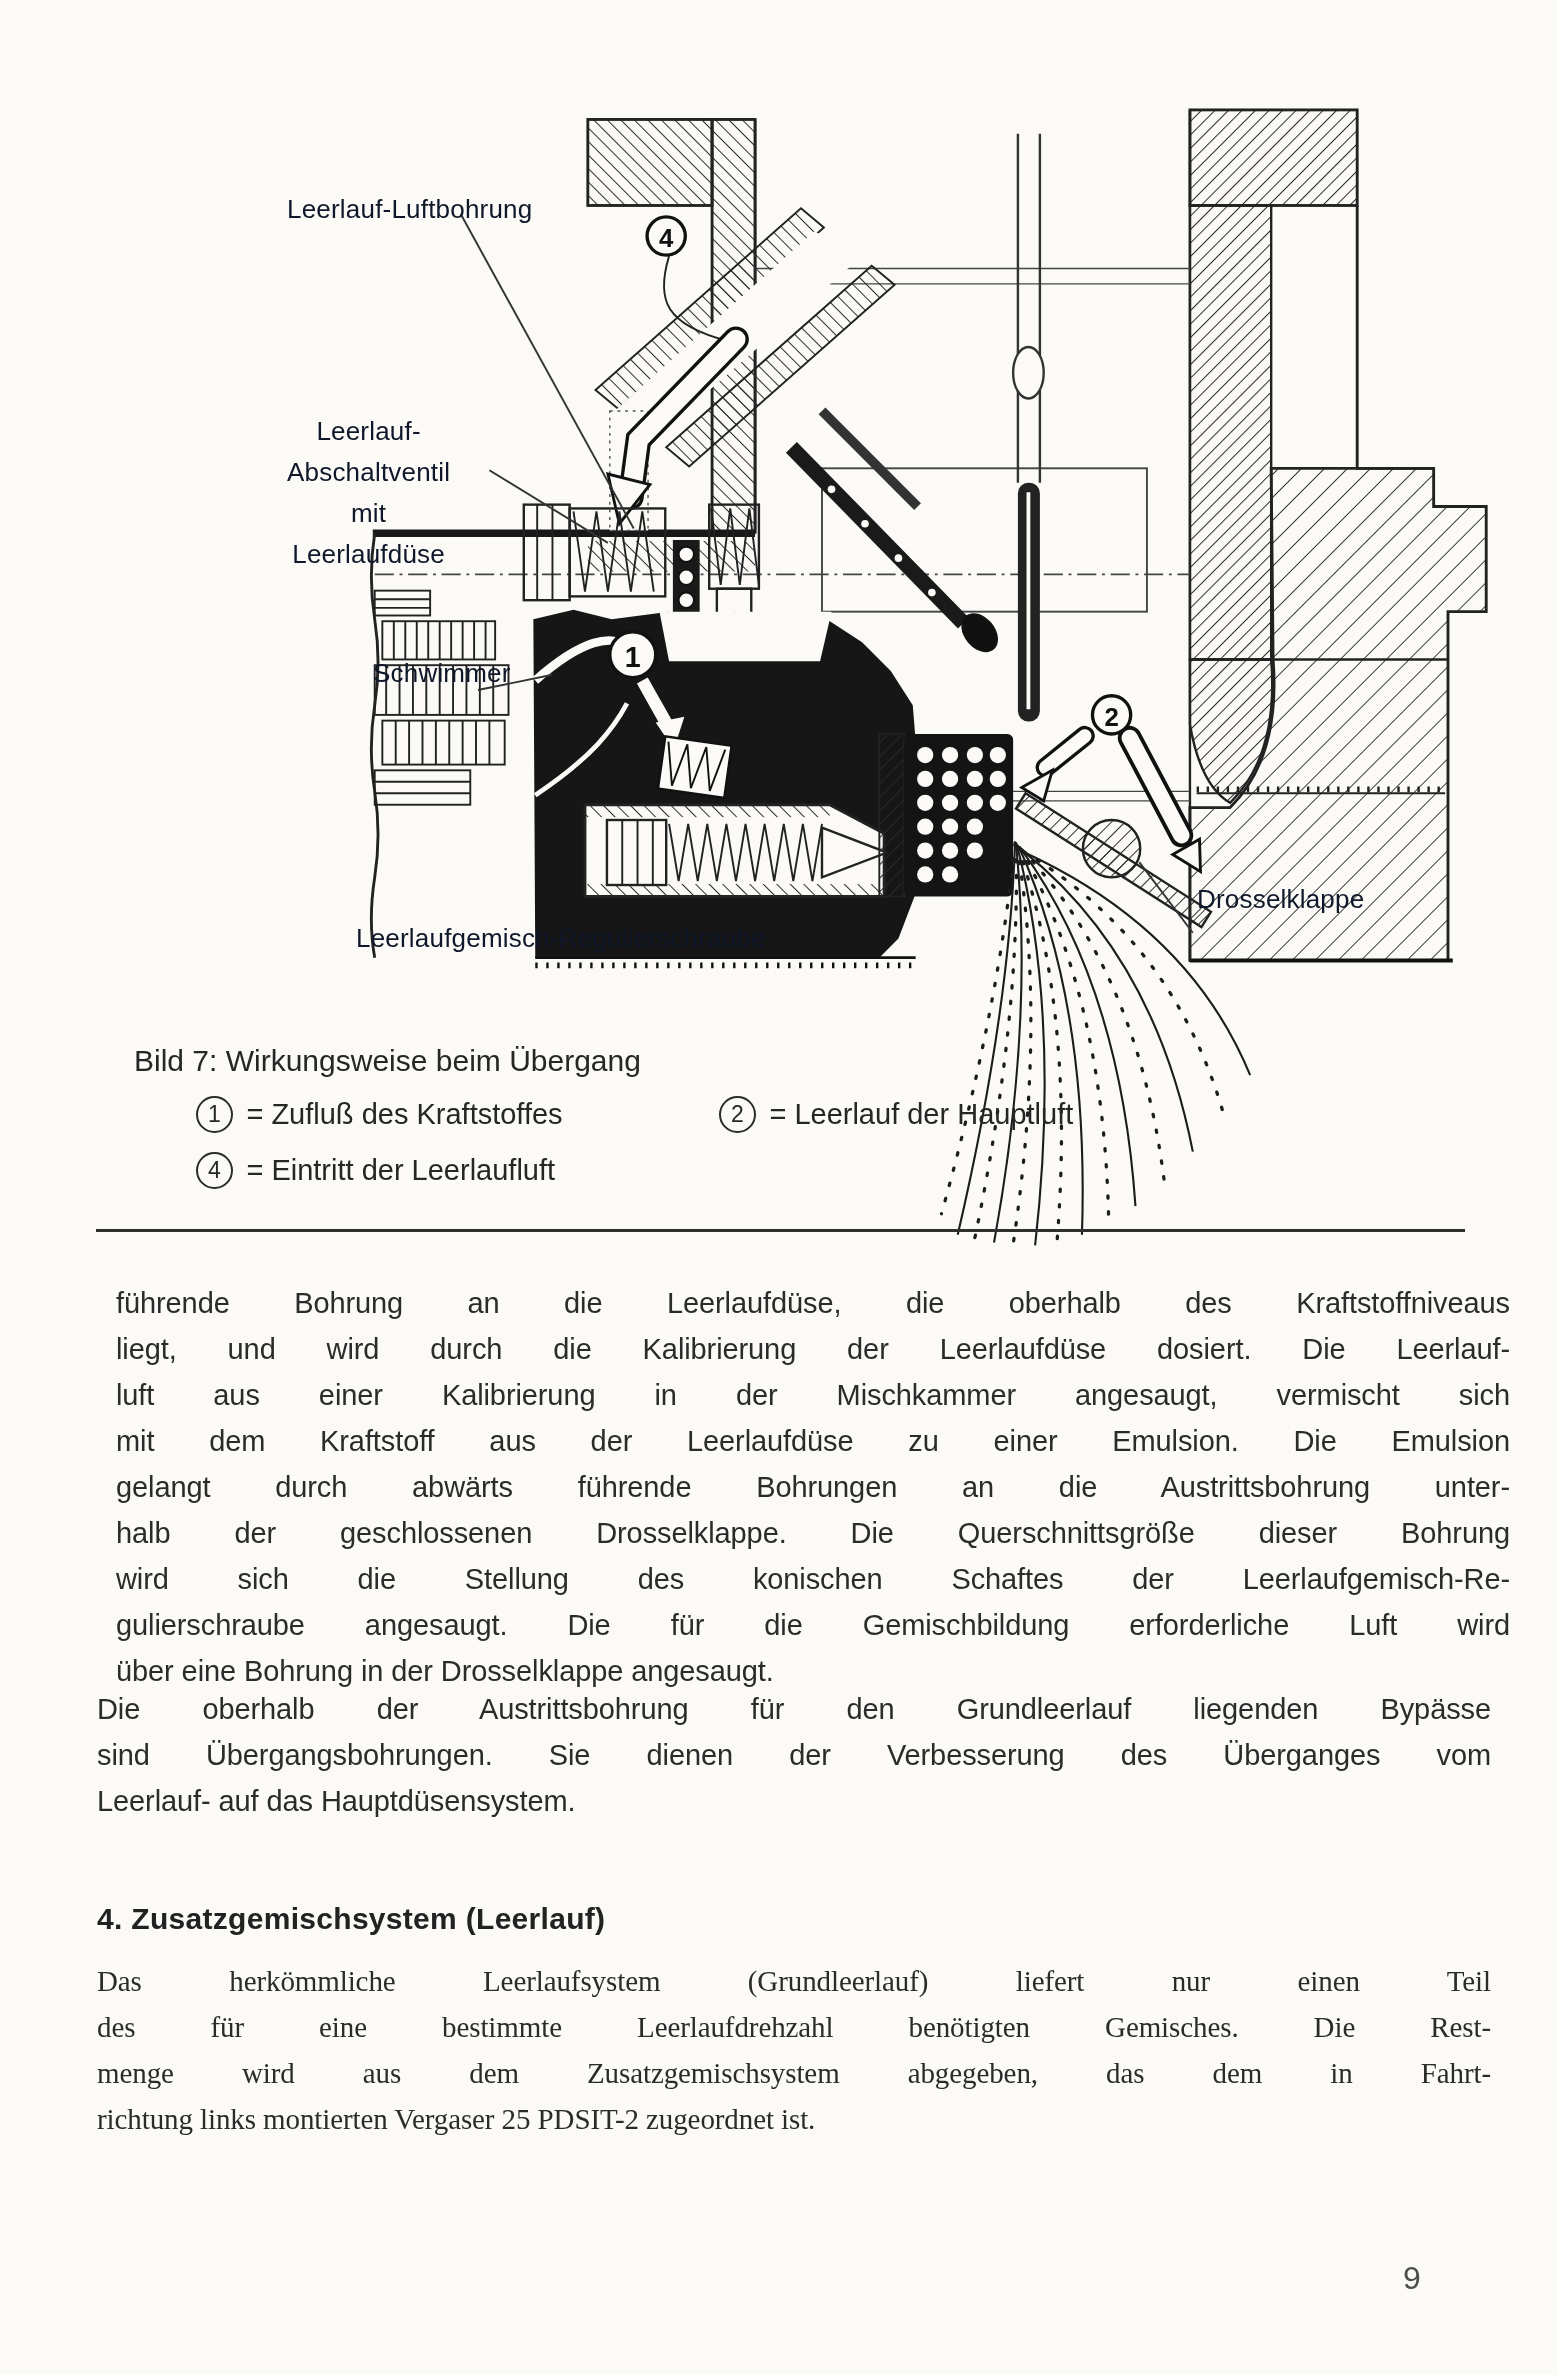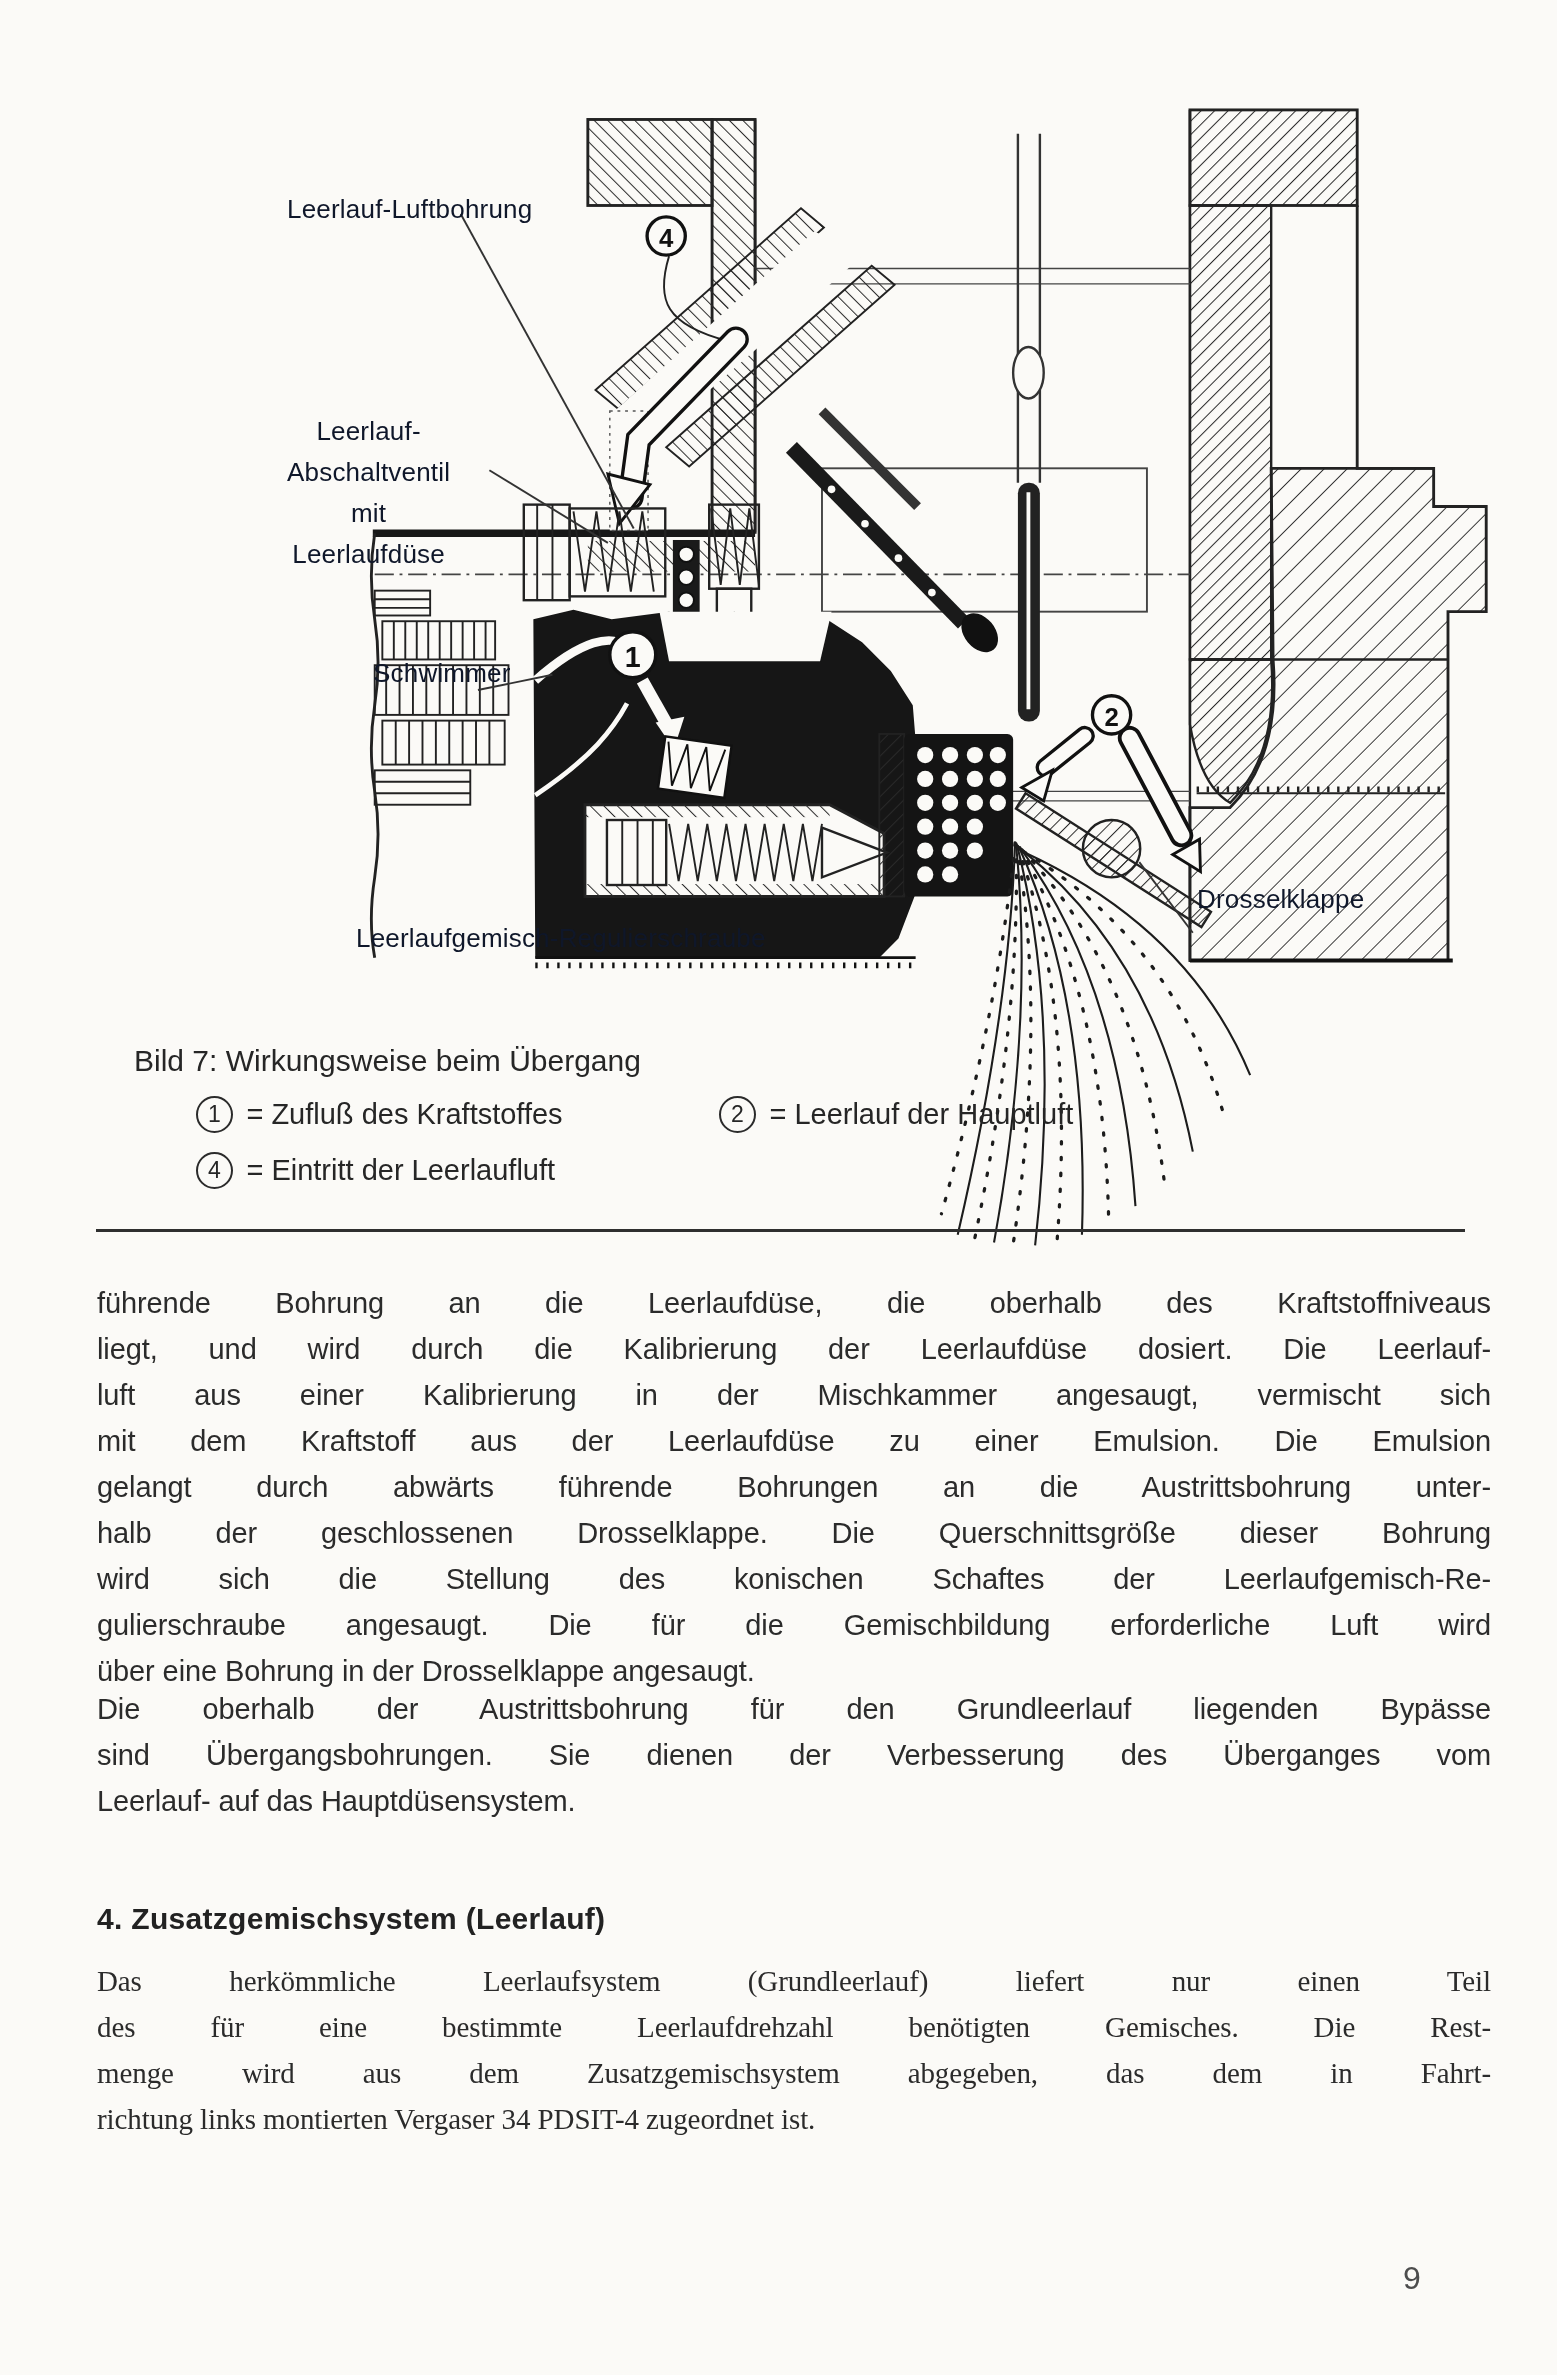--- a/index.html
+++ b/index.html
@@ -317,21 +317,21 @@
     <span class="legend-circle">2</span>
     <span>=  Leerlauf der Hauptluft</span>
   </div>
   <div class="legend-item" style="left:196px;top:1152px;">
     <span class="legend-circle">4</span>
     <span>=  Eintritt der Leerlaufluft</span>
   </div>
 
   <div class="hrule"></div>
 
-  <div class="textblock" style="top:1280px;">
+  <div class="textblock" style="top:1280px;margin-left:19px;">
       <div class="jline">führende Bohrung an die Leerlaufdüse, die oberhalb des Kraftstoffniveaus</div>
       <div class="jline">liegt, und wird durch die Kalibrierung der Leerlaufdüse dosiert. Die Leerlauf-</div>
       <div class="jline">luft aus einer Kalibrierung in der Mischkammer angesaugt, vermischt sich</div>
       <div class="jline">mit dem Kraftstoff aus der Leerlaufdüse zu einer Emulsion. Die Emulsion</div>
       <div class="jline">gelangt durch abwärts führende Bohrungen an die Austrittsbohrung unter-</div>
       <div class="jline">halb der geschlossenen Drosselklappe. Die Querschnittsgröße dieser Bohrung</div>
       <div class="jline">wird sich die Stellung des konischen Schaftes der Leerlaufgemisch-Re-</div>
       <div class="jline">gulierschraube angesaugt. Die für die Gemischbildung erforderliche Luft wird</div>
       <div class="jline last">über eine Bohrung in der Drosselklappe angesaugt.</div>
     </div>
@@ -341,18 +341,18 @@
       <div class="jline">sind Übergangsbohrungen. Sie dienen der Verbesserung des Überganges vom</div>
       <div class="jline last">Leerlauf- auf das Hauptdüsensystem.</div>
     </div>
 
   <div class="heading">4.  Zusatzgemischsystem (Leerlauf)</div>
 
   <div class="textblock" style="top:1958px;font-family:Liberation Serif, serif;">
       <div class="jline">Das herkömmliche Leerlaufsystem (Grundleerlauf) liefert nur einen Teil</div>
       <div class="jline">des für eine bestimmte Leerlaufdrehzahl benötigten Gemisches. Die Rest-</div>
       <div class="jline">menge wird aus dem Zusatzgemischsystem abgegeben, das dem in Fahrt-</div>
-      <div class="jline last">richtung links montierten Vergaser 34 PDSIT-4 zugeordnet ist.</div>
+      <div class="jline last">richtung links montierten Vergaser 25 PDSIT-2 zugeordnet ist.</div>
     </div>
 
   <div class="pagenum">9</div>
 </div>
 
 
 </body></html>

